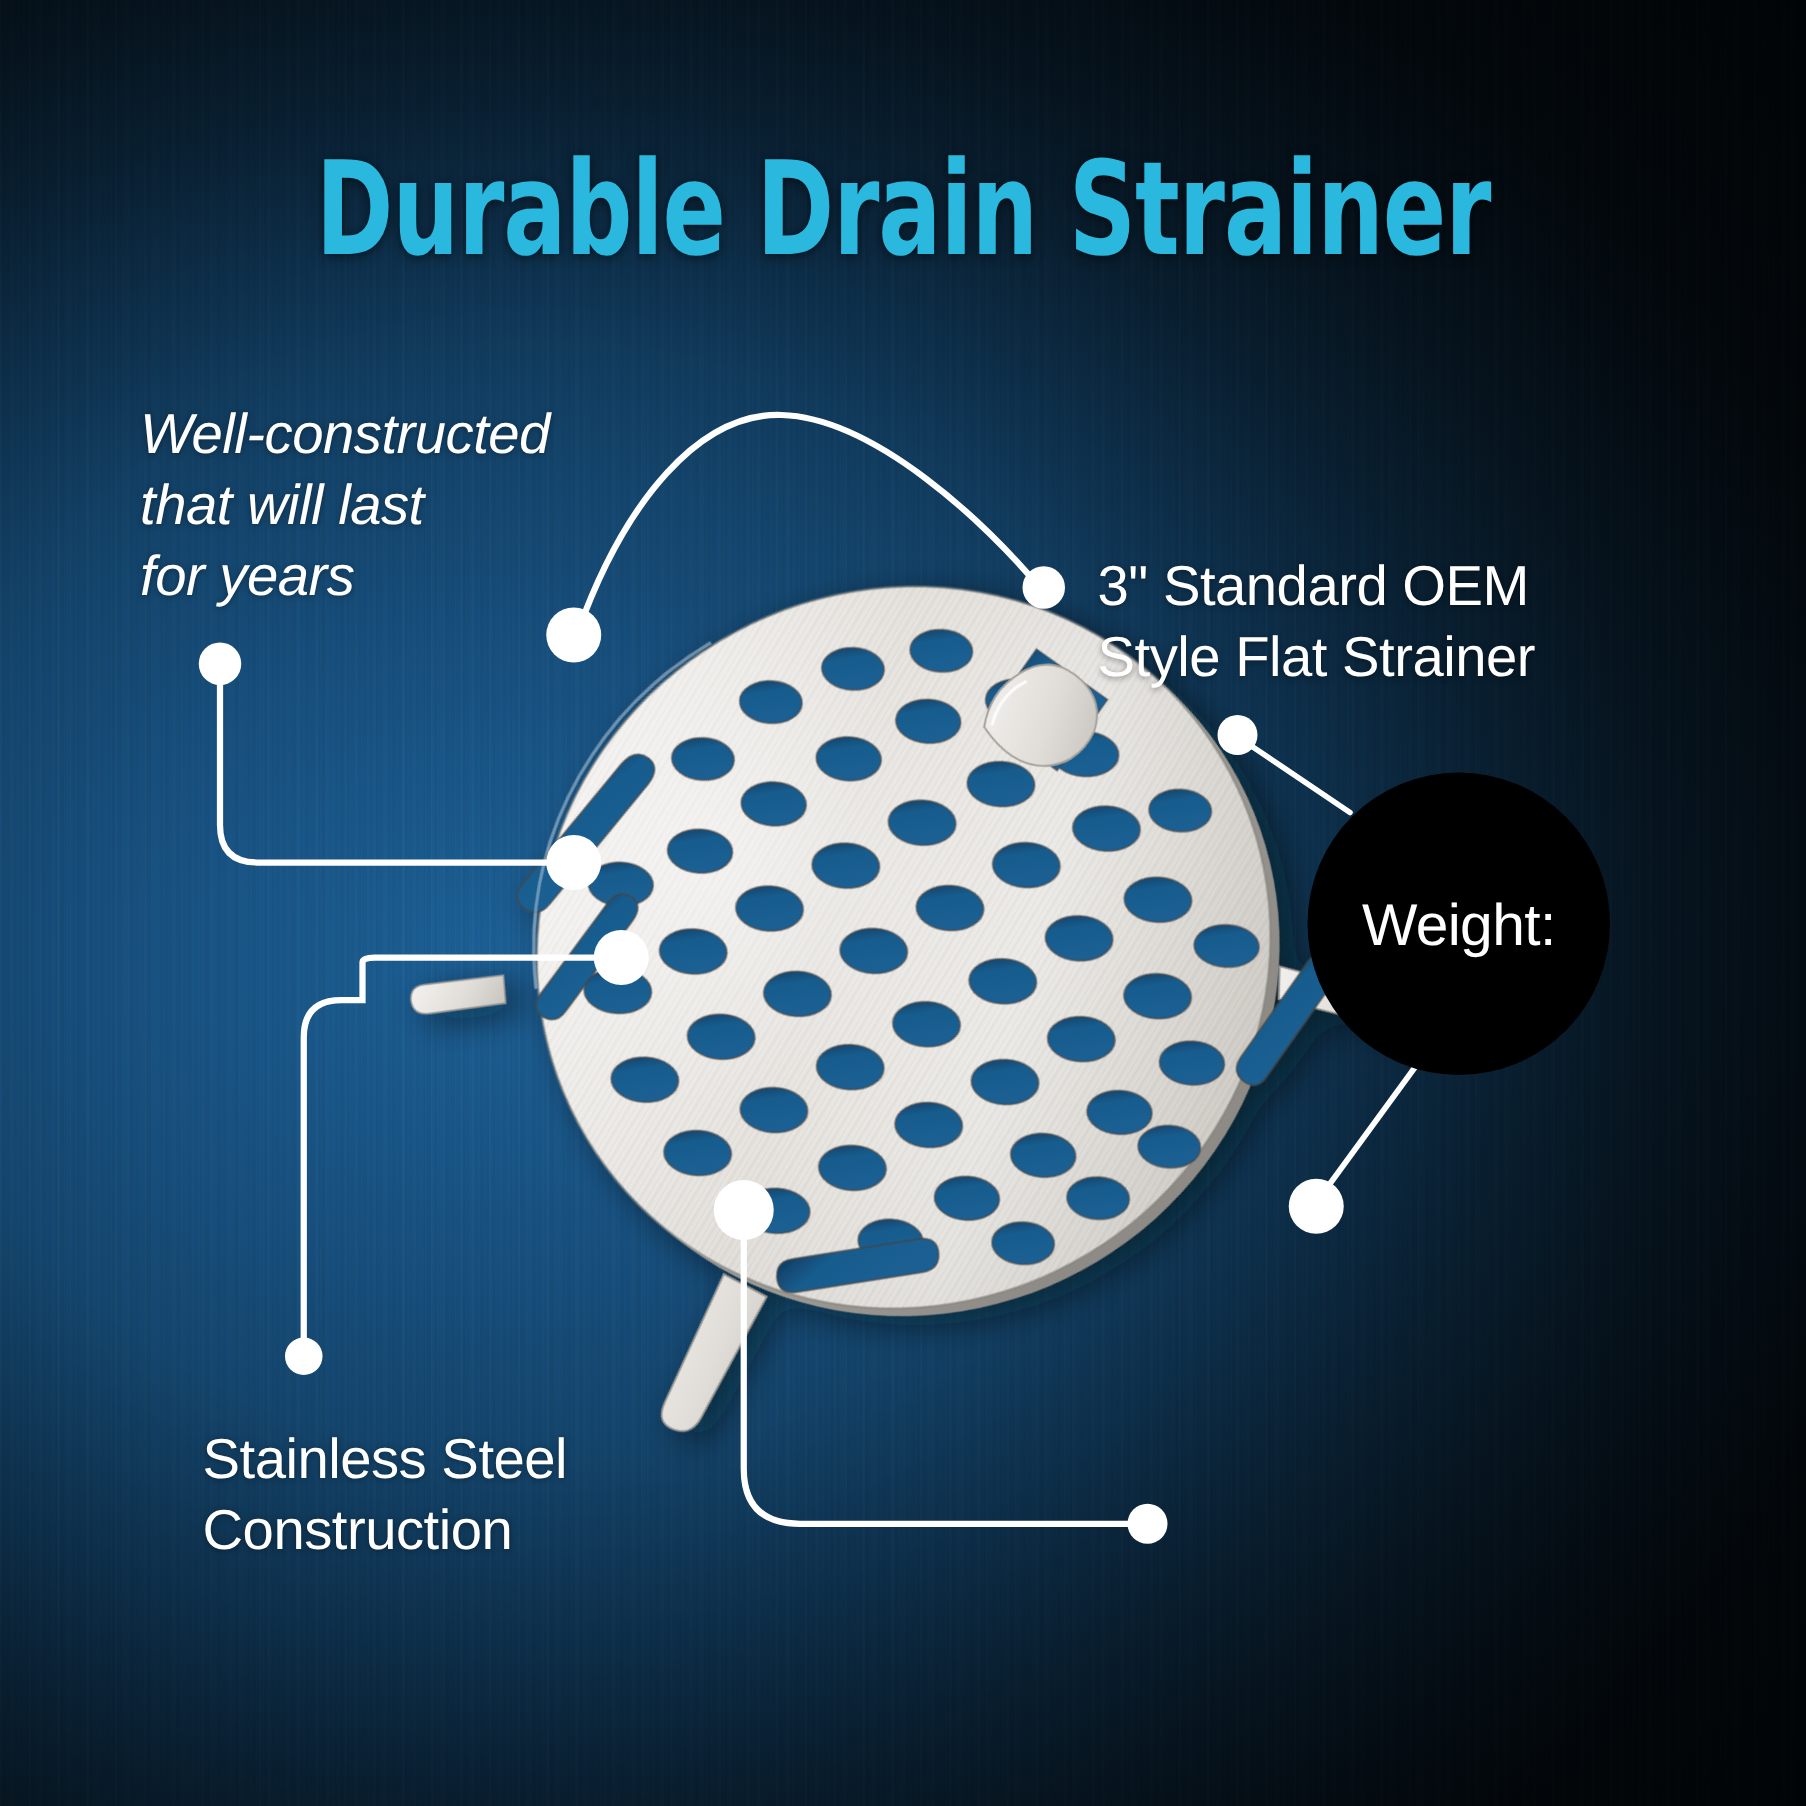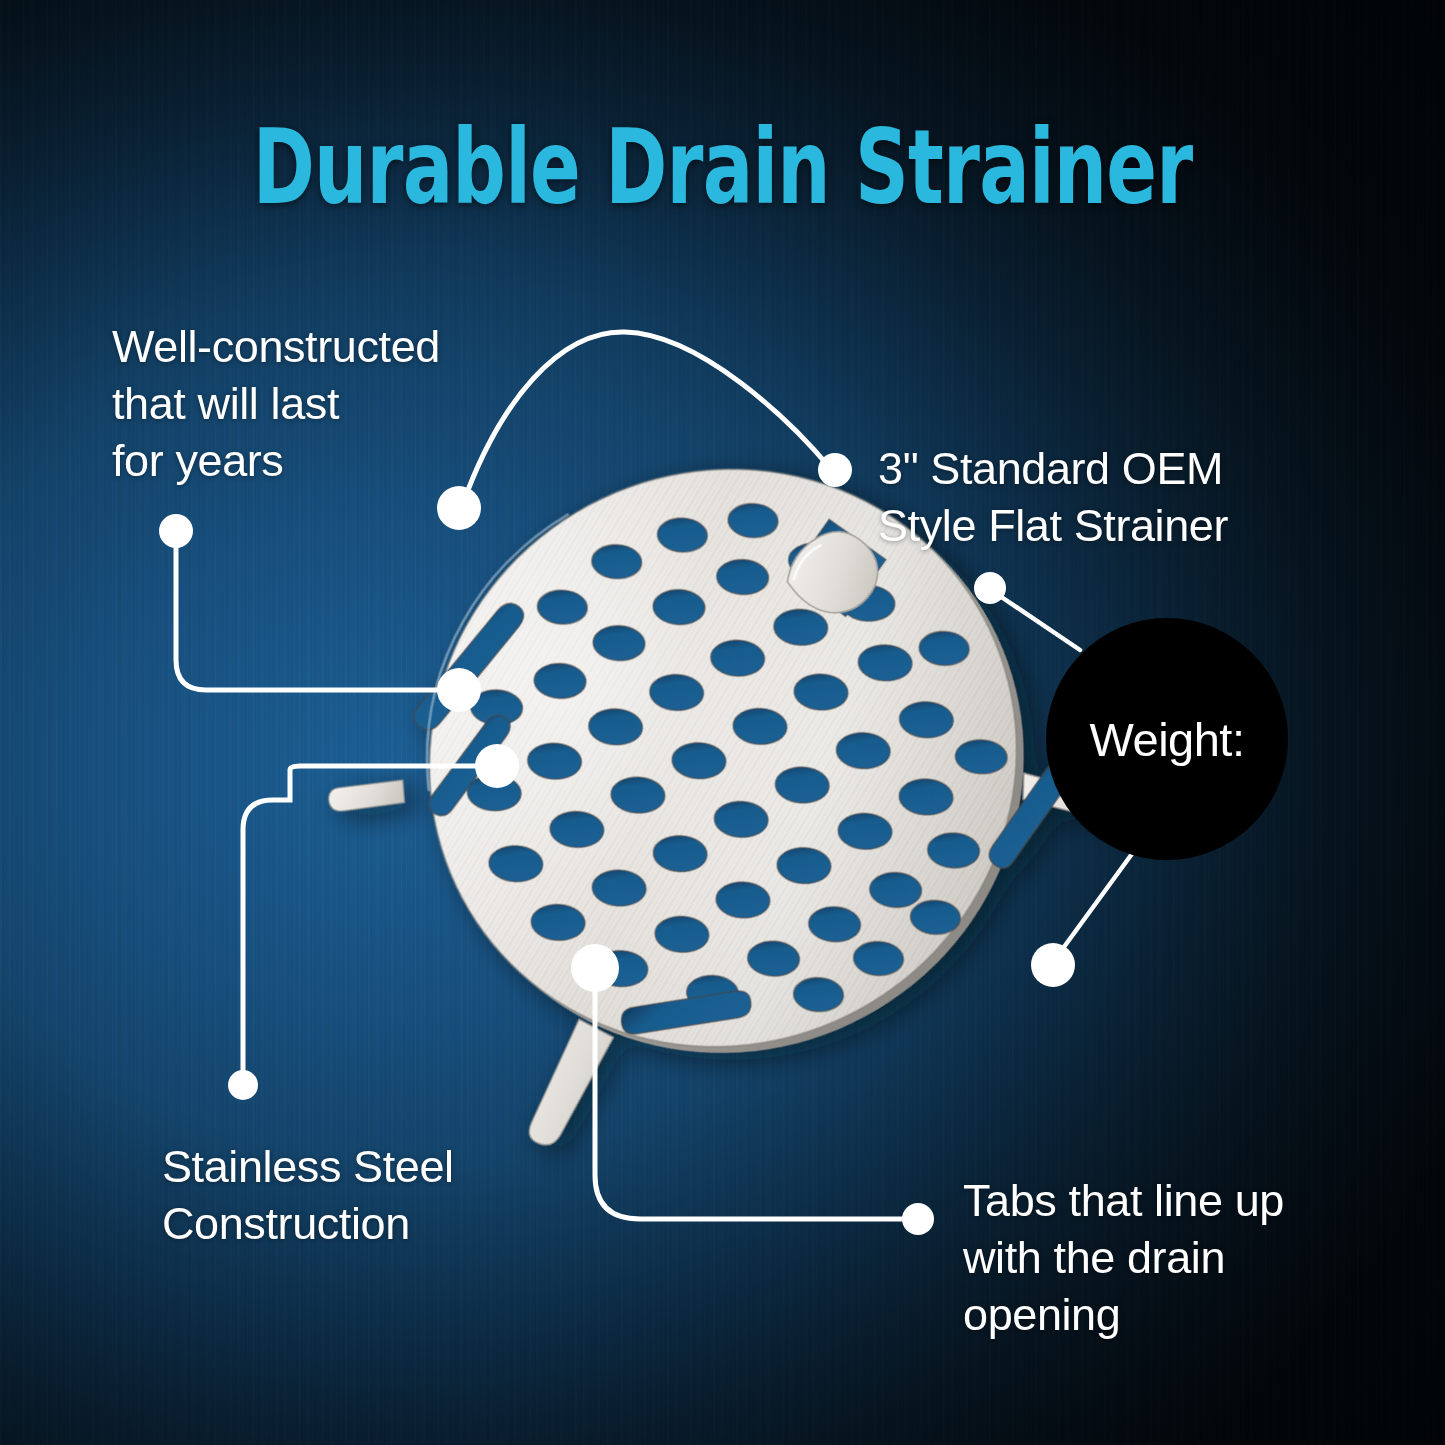--- a/index.html
+++ b/index.html
@@ -100,21 +100,21 @@
     position: absolute;
     color: #ffffff;
     font-family: "Liberation Sans", sans-serif;
     font-weight: 400;
     font-size: 45px;
     line-height: 57px;
     letter-spacing: -0.4px;
     text-shadow: 0 1px 5px rgba(0,0,0,0.38);
     white-space: pre-line;
   }
-  #callout-well      { left: 112px;  top: 318px;  width: 470px; }
+  #callout-well      { left: 112px;  top: 318px;  width: 470px; font-style: italic; }
   #callout-oem       { left: 878px;  top: 440px;  width: 470px; }
   #callout-stainless { left: 162px;  top: 1138px; width: 430px; }
   #callout-tabs      { left: 963px;  top: 1172px; width: 420px; }
 
   
   .weight-badge {
     position: absolute;
     left: 1046px;
     top: 618px;
     width: 242px;
@@ -349,21 +349,18 @@
   <div class="callout" id="callout-well">Well-constructed
 that will last
 for years</div>
 
   <div class="callout" id="callout-oem">3" Standard OEM
 Style Flat Strainer</div>
 
   <div class="callout" id="callout-stainless">Stainless Steel
 Construction</div>
 
-  <div class="callout" id="callout-tabs">Tabs that line up
-with the drain
-opening</div>
 
   <div class="weight-badge">
     <div>Weight:</div>
   </div>
 
 </div>
 
 </body></html>

